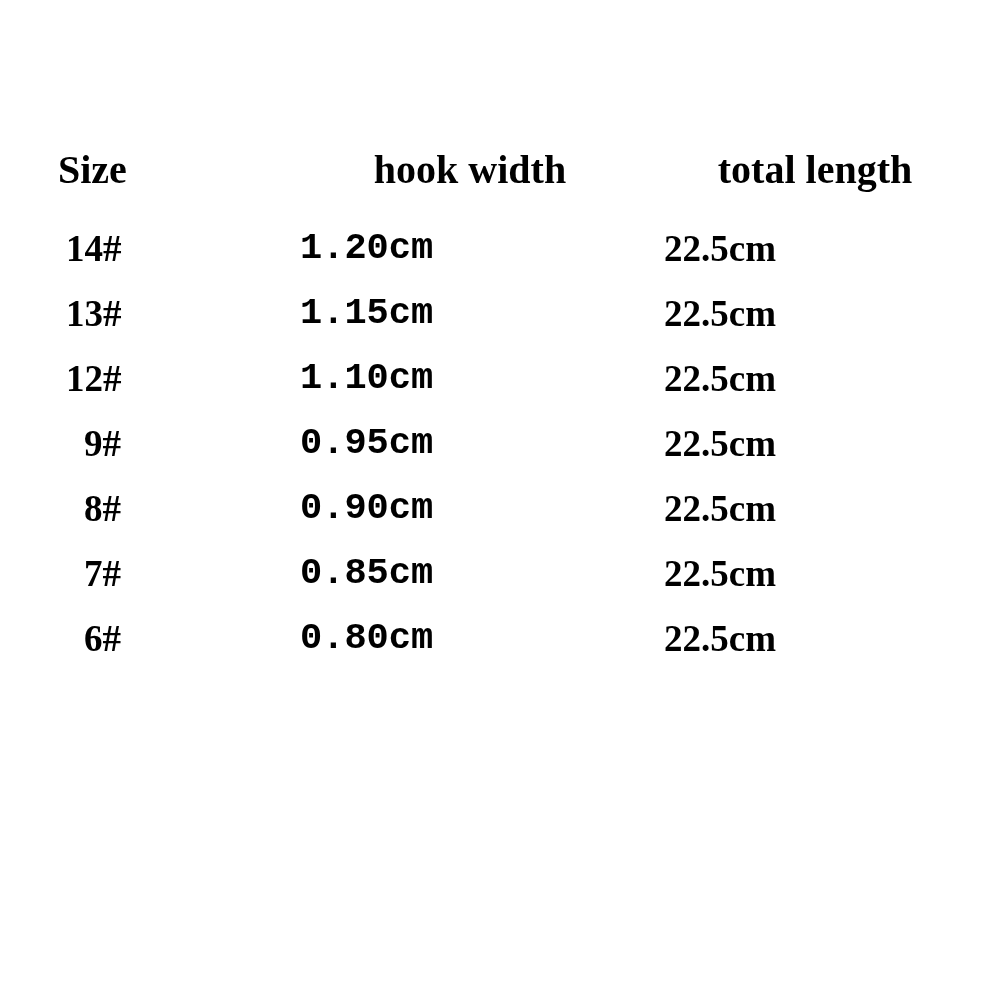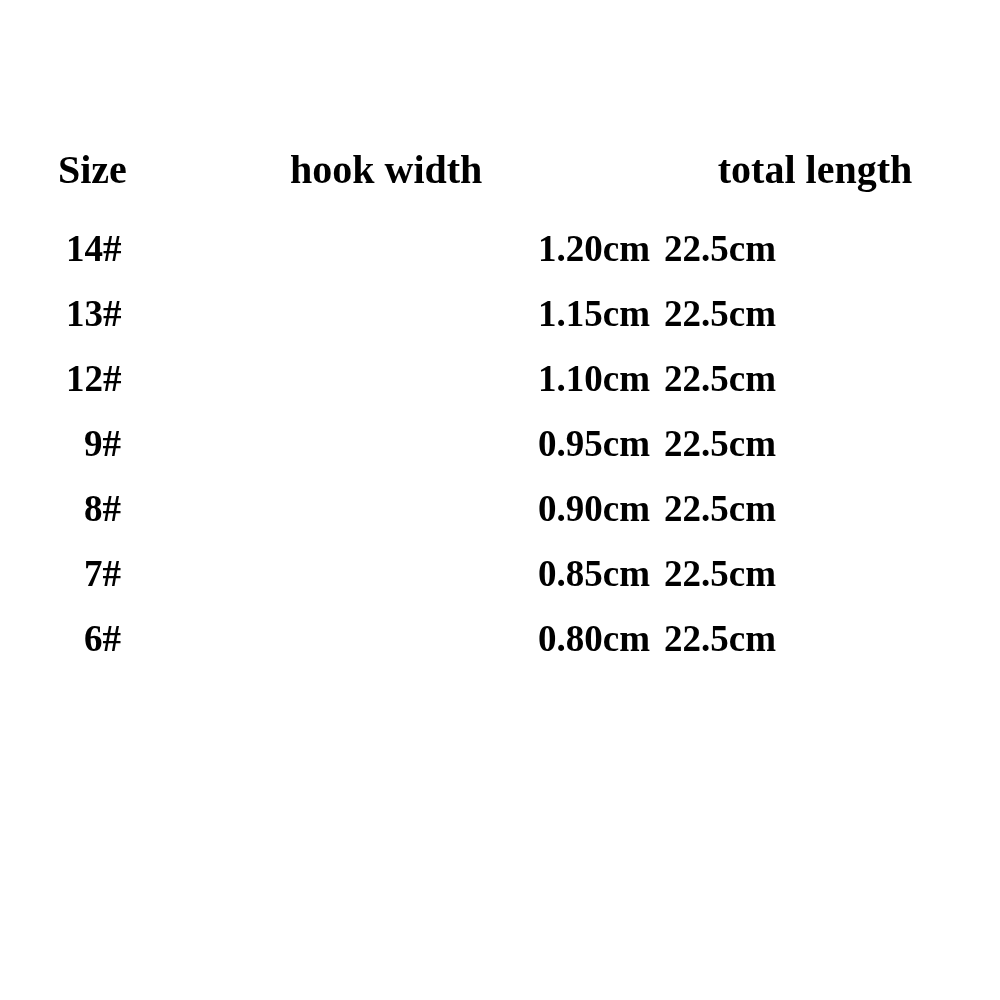--- a/index.html
+++ b/index.html
@@ -37,40 +37,41 @@
     font-size: 40px;
     line-height: 1.0;
     padding: 0 0 26px 0;
     white-space: nowrap;
   }
   .spec-table th.h-size {
     text-align: left;
     padding-left: 18px;
   }
   .spec-table th.h-width {
-    text-align: left;
+    text-align: center;
   }
   .spec-table th.h-length {
     text-align: center;
   }
 
   .spec-table td {
     font-weight: bold;
     font-size: 37px;
     line-height: 1.0;
     padding: 14px 0;
     white-space: nowrap;
   }
   .spec-table td.cell-size {
     text-align: left;
     padding-left: 18px;
   }
   .spec-table td.cell-width {
-    text-align: right;
+    text-align: left;
     padding-left: 10px;
+    font-family: Liberation Mono, monospace;
   }
   .spec-table td.cell-length {
     text-align: left;
     padding-left: 14px;
   }
   
   .spec-table tbody tr td.cell-size { padding-left: 26px; }
   .spec-table tbody tr.narrow-label td.cell-size { padding-left: 44px; }
 </style>
 </head>

